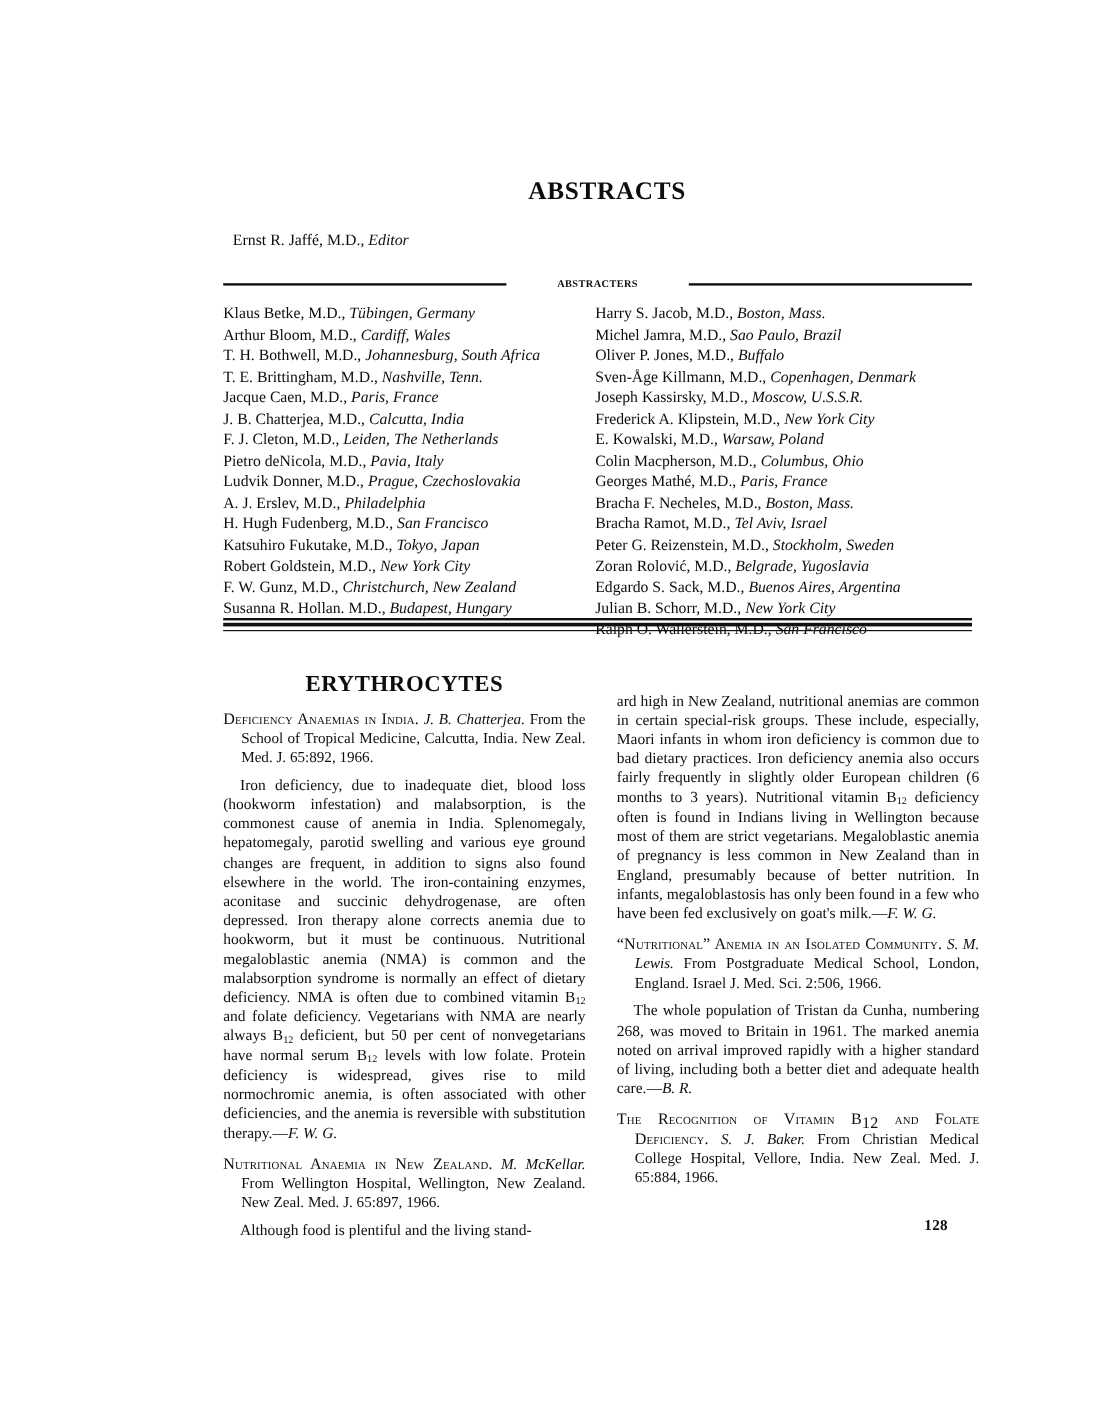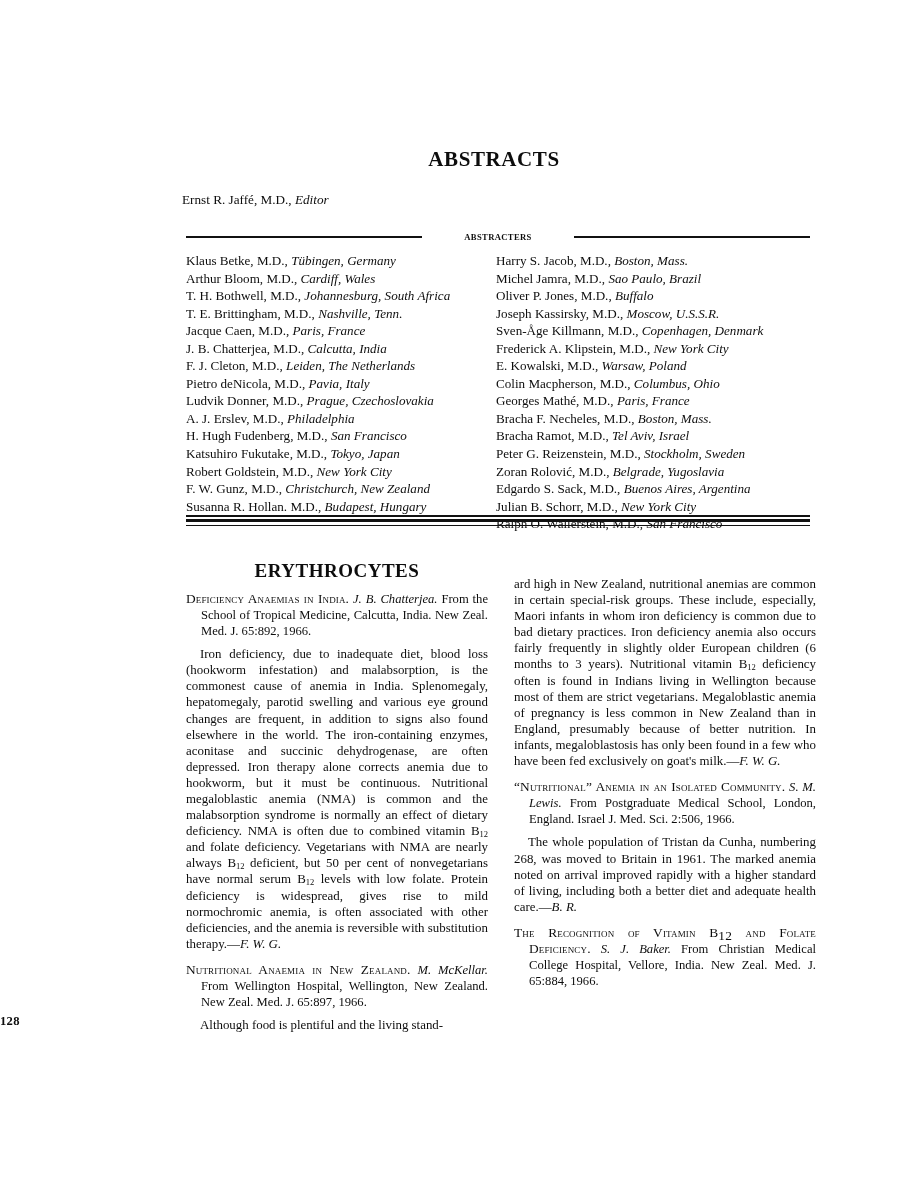--- a/index.html
+++ b/index.html
@@ -19,21 +19,21 @@
   .page {
     position: absolute;
     left: 0; top: 0;
     width: 918px;
     height: 1188px;
   }
 
   
   .masthead {
     position: absolute;
-    left: 182px;
+    left: 194px;
     top: 148px;
     width: 624px;
   }
   .journal-title {
     text-align: center;
     font-size: 21px;
     font-weight: bold;
     letter-spacing: 0.6px;
     line-height: 1.1;
   }
@@ -166,21 +166,21 @@
     vertical-align: -0.22em;
     line-height: 0;
   }
 
   
   .folio {
     position: absolute;
     left: 0;
     top: 1014px;
     width: 790px;
-    text-align: left;
+    text-align: right;
     font-size: 12.6px;
     font-weight: bold;
     letter-spacing: 0.3px;
   }
 </style>
 </head>
 <body>
 
 <div class="page">
 
@@ -213,22 +213,22 @@
       <div class="abstracter"><span>H. Hugh Fudenberg, M.D.,</span> <span class="aff">San Francisco</span></div>
       <div class="abstracter"><span>Katsuhiro Fukutake, M.D.,</span> <span class="aff">Tokyo, Japan</span></div>
       <div class="abstracter"><span>Robert Goldstein, M.D.,</span> <span class="aff">New York City</span></div>
       <div class="abstracter"><span>F. W. Gunz, M.D.,</span> <span class="aff">Christchurch, New Zealand</span></div>
       <div class="abstracter"><span>Susanna R. Hollan. M.D.,</span> <span class="aff">Budapest, Hungary</span></div>
     </div>
     <div class="col right">
       <div class="abstracter"><span>Harry S. Jacob, M.D.,</span> <span class="aff">Boston, Mass.</span></div>
       <div class="abstracter"><span>Michel Jamra, M.D.,</span> <span class="aff">Sao Paulo, Brazil</span></div>
       <div class="abstracter"><span>Oliver P. Jones, M.D.,</span> <span class="aff">Buffalo</span></div>
+      <div class="abstracter"><span>Sven-Åge Killmann, M.D.,</span> <span class="aff">Copenhagen, Denmark</span></div>
       <div class="abstracter"><span>Joseph Kassirsky, M.D.,</span> <span class="aff">Moscow, U.S.S.R.</span></div>
-      <div class="abstracter"><span>Sven-Åge Killmann, M.D.,</span> <span class="aff">Copenhagen, Denmark</span></div>
       <div class="abstracter"><span>Frederick A. Klipstein, M.D.,</span> <span class="aff">New York City</span></div>
       <div class="abstracter"><span>E. Kowalski, M.D.,</span> <span class="aff">Warsaw, Poland</span></div>
       <div class="abstracter"><span>Colin Macpherson, M.D.,</span> <span class="aff">Columbus, Ohio</span></div>
       <div class="abstracter"><span>Georges Mathé, M.D.,</span> <span class="aff">Paris, France</span></div>
       <div class="abstracter"><span>Bracha F. Necheles, M.D.,</span> <span class="aff">Boston, Mass.</span></div>
       <div class="abstracter"><span>Bracha Ramot, M.D.,</span> <span class="aff">Tel Aviv, Israel</span></div>
       <div class="abstracter"><span>Peter G. Reizenstein, M.D.,</span> <span class="aff">Stockholm, Sweden</span></div>
       <div class="abstracter"><span>Zoran Rolović, M.D.,</span> <span class="aff">Belgrade, Yugoslavia</span></div>
       <div class="abstracter"><span>Edgardo S. Sack, M.D.,</span> <span class="aff">Buenos Aires, Argentina</span></div>
       <div class="abstracter"><span>Julian B. Schorr, M.D.,</span> <span class="aff">New York City</span></div>

